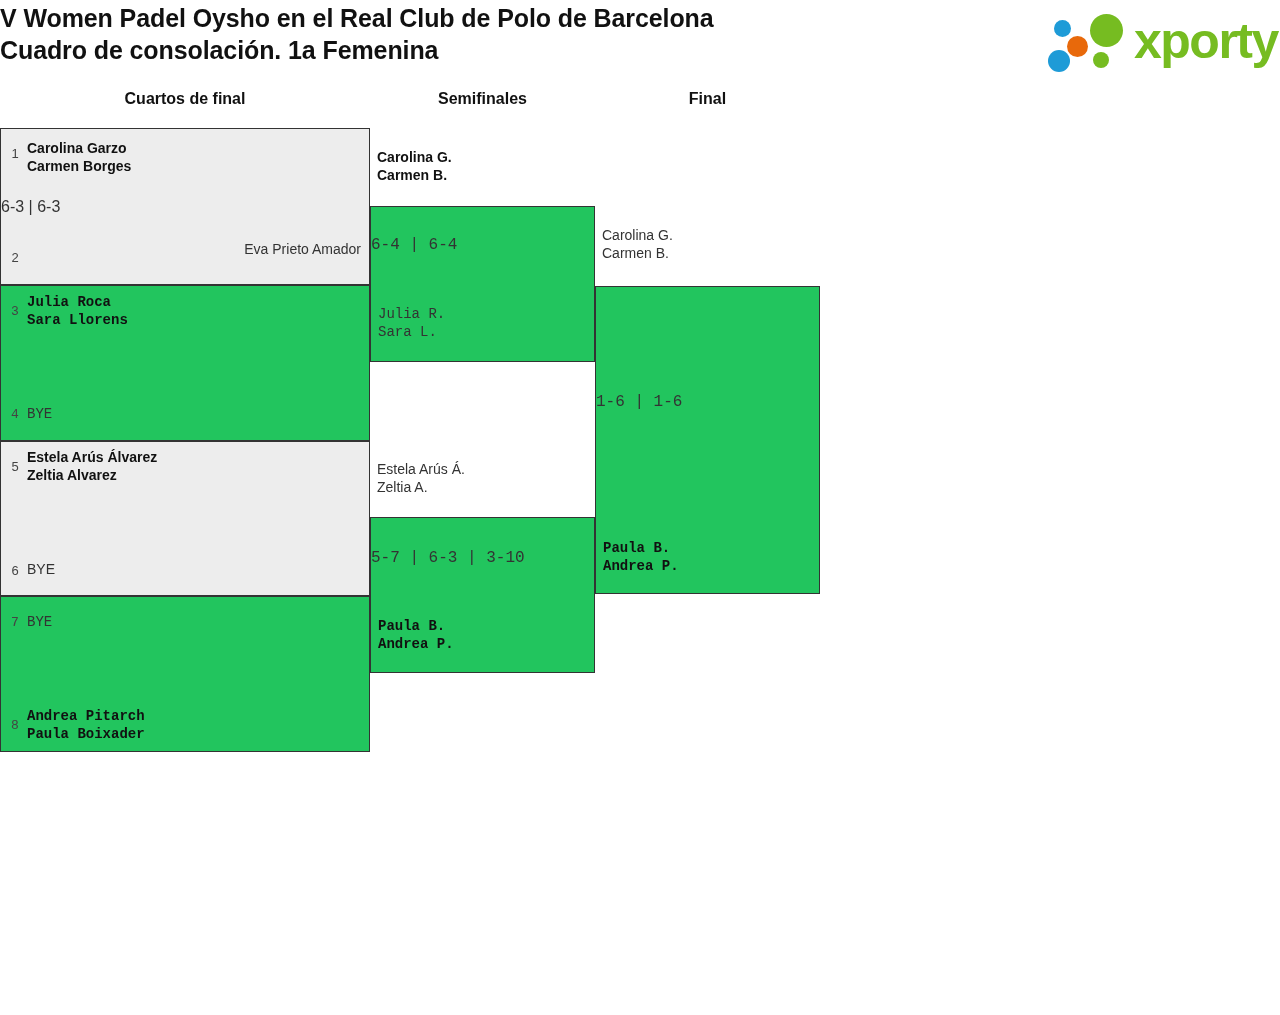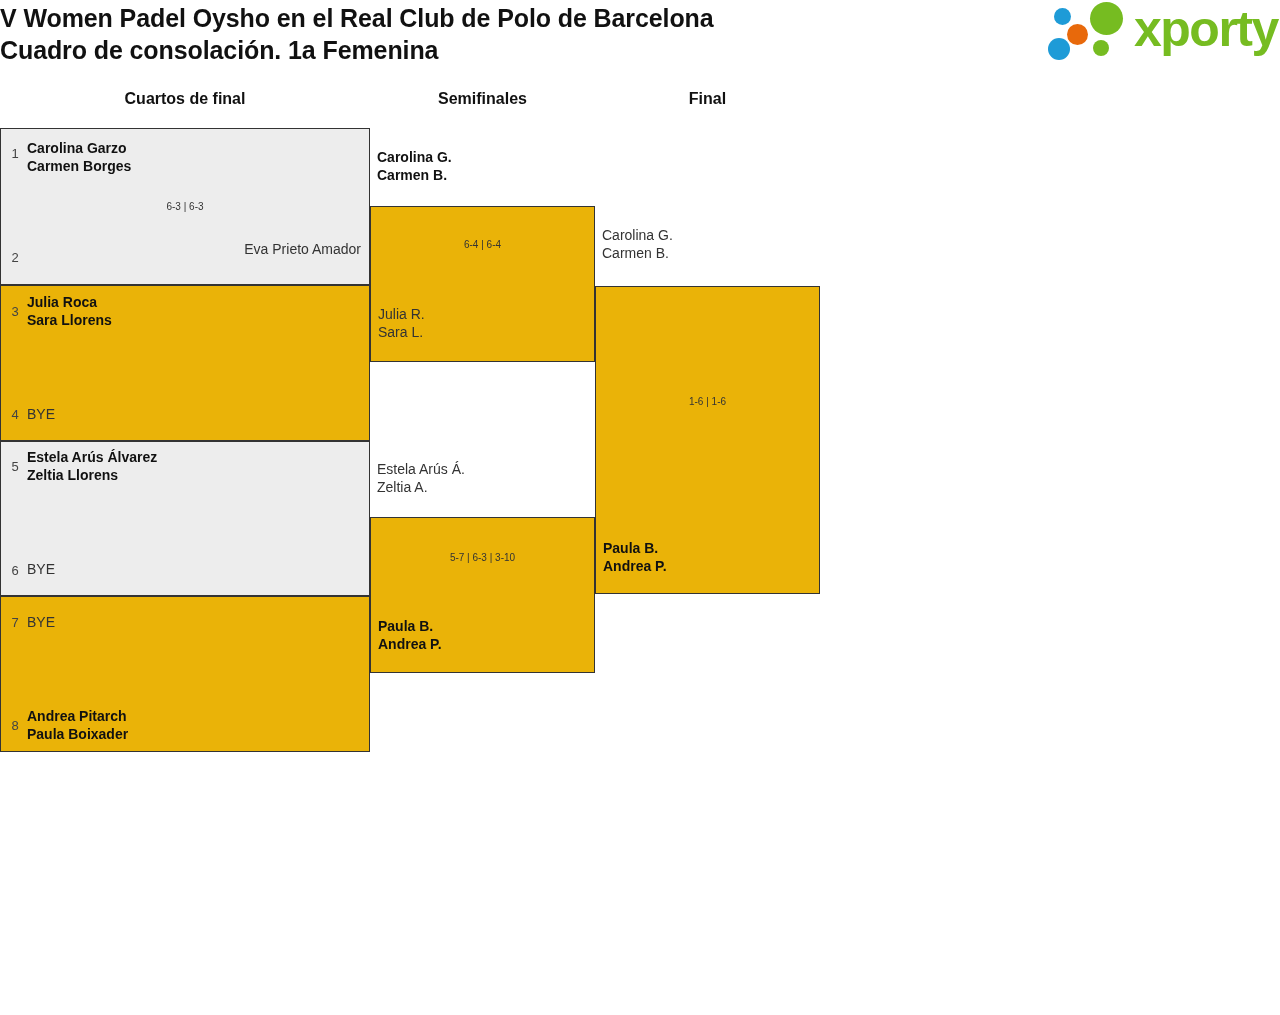--- a/index.html
+++ b/index.html
@@ -12,54 +12,54 @@
     overflow:hidden;
   }
   
   #page-title{
     position:absolute;left:0;top:2px;width:900px;
     font-size:25px;line-height:32px;font-weight:bold;color:#111111;
     letter-spacing:-0.1px;
   }
   #page-title .t-line{display:block;white-space:nowrap;}
   
-  #brand-logo{position:absolute;left:1048px;top:0;width:228px;height:62px;}
+  #brand-logo{position:absolute;left:1048px;top:12px;width:228px;height:62px;}
   #brand-logo .dot{position:absolute;border-radius:50%;}
   #brand-logo .wordmark{
     position:absolute;left:86px;top:-2px;
     font-size:50px;line-height:62px;font-weight:bold;
     letter-spacing:-1.5px;
   }
   
   .round-header{
     position:absolute;top:88px;
     font-size:16px;line-height:22px;font-weight:bold;color:#111111;
     text-align:center;
   }
   #round-header-0{left:0px;width:370px;}
   #round-header-1{left:370px;width:225px;}
   #round-header-2{left:595px;width:225px;}
   
   .match-box{position:absolute;box-sizing:border-box;border:1px solid #333333;}
   .match-box.shaded{background:#ededed;}
-  .match-box.plain{background:#eab308;}
+  .match-box.plain{background:#22c55e;font-family:Liberation Mono, monospace;}
   
   .seed{
     position:absolute;left:6px;width:16px;text-align:center;
     font-size:13px;line-height:15px;color:#444444;
   }
   .entry{
     position:absolute;left:26px;right:8px;
     font-size:14px;line-height:18px;color:#333333;
   }
   .entry.winner{font-weight:bold;color:#111111;}
   .entry .pl{display:block;white-space:nowrap;}
   .score{
-    position:absolute;left:0;right:0;text-align:center;
-    font-size:10px;line-height:18px;color:#333333;
+    position:absolute;left:0;right:0;
+    font-size:16px;line-height:18px;color:#333333;
   }
   
   .adv-label{
     position:absolute;
     font-size:14px;line-height:18px;color:#333333;
   }
   .adv-label.winner{font-weight:bold;color:#111111;}
   .adv-label .pl{display:block;white-space:nowrap;}
 </style>
 </head>
@@ -106,21 +106,21 @@
   <span class="seed" style="top:121px;">4</span>
   <span class="entry" style="top:119px;">
     <span class="pl">BYE</span>
   </span>
 </div>
 
 <div class="match-box shaded" style="left:0px;top:441px;width:370px;height:155px;">
   <span class="seed" style="top:17px;">5</span>
   <span class="entry winner" style="top:6px;">
     <span class="pl">Estela Arús Álvarez</span>
-    <span class="pl">Zeltia Llorens</span>
+    <span class="pl">Zeltia Alvarez</span>
   </span>
   <span class="score" style="top:69px;"></span>
   <span class="seed" style="top:121px;">6</span>
   <span class="entry" style="top:118px;">
     <span class="pl">BYE</span>
   </span>
 </div>
 
 <div class="match-box plain" style="left:0px;top:596px;width:370px;height:156px;">
   <span class="seed" style="top:18px;">7</span>

